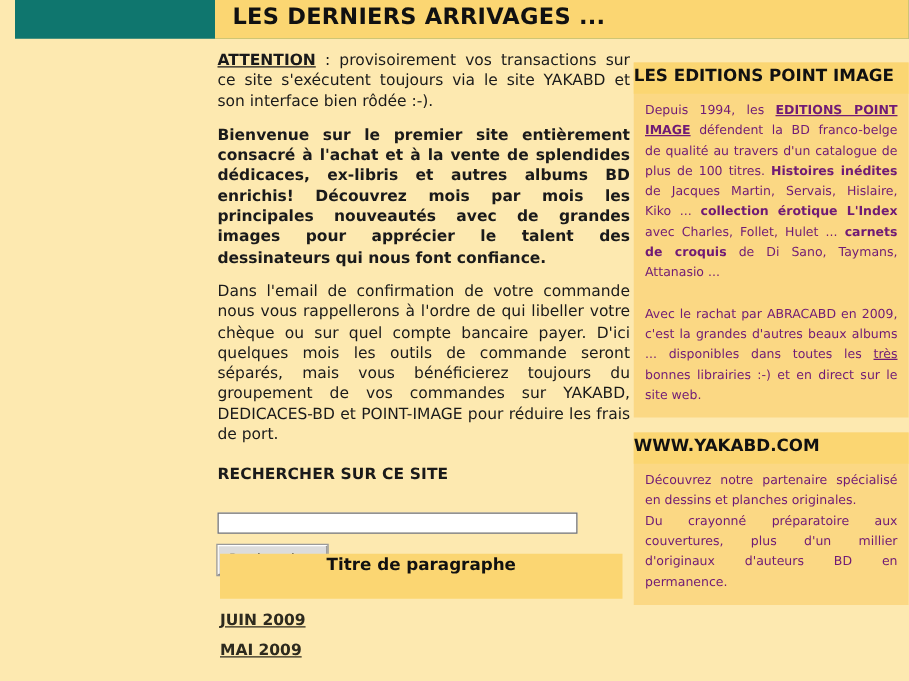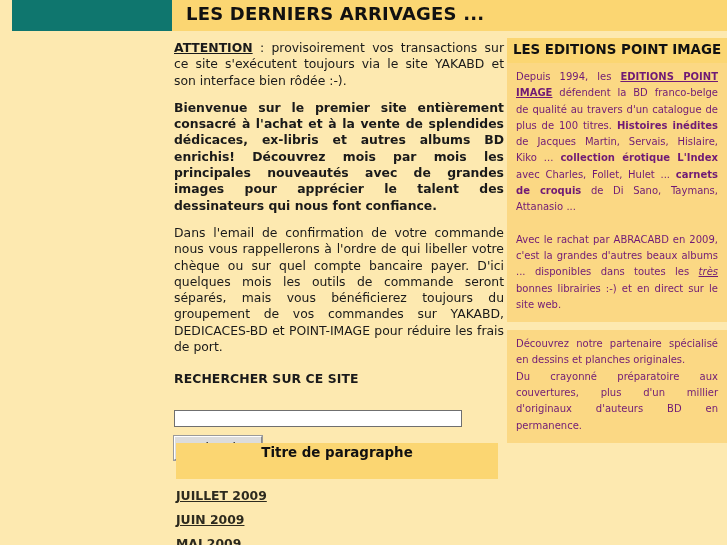--- a/index.html
+++ b/index.html
@@ -137,43 +137,44 @@
     left: 507px;
     top: 38px;
     width: 220px;
   }
   .panel {
     background: #fbd884;
     margin-bottom: 8px;
   }
   .panel-head {
     background: #fbd672;
-    text-align: center;
+    text-align: left;
     font-size: 13.4px;
     font-weight: bold;
     color: #111;
     padding: 4px 0 5px 0;
     line-height: 16px;
+    margin-top: 12px;
   }
   .panel-body {
     padding: 6px 9px 9px 9px;
     font-size: 10px;
     line-height: 16.3px;
     text-align: justify;
     color: #701a75;
   }
   .panel-body p {
     margin: 0 0 16px 0;
   }
   .panel-body p:last-child {
     margin-bottom: 0;
   }
   .b { font-weight: bold; }
   .bu { font-weight: bold; text-decoration: underline; }
-  .un { text-decoration: underline; font-style: italic; }
+  .un { text-decoration: underline; }
 </style>
 </head>
 <body>
 
 <div id="top-banner">
   <div id="top-banner-bar"></div>
   <div id="page-title">LES DERNIERS ARRIVAGES ...</div>
 </div>
 
 <div id="main-column">
@@ -186,35 +187,35 @@
 
   <div id="search-heading">RECHERCHER SUR CE SITE</div>
 
   <input id="search-input" type="text" placeholder="" style="">
 
   <button id="search-button">Rechercher</button>
 </div>
 
 <div id="para-section">
   <div id="para-title-bar">Titre de paragraphe</div>
-  <a class="month-link">JUILLET 2009</a>
   <a class="month-link">JUIN 2009</a>
   <a class="month-link">MAI 2009</a>
 </div>
 
 <div id="sidebar">
 
   <div class="panel">
     <div class="panel-head">LES EDITIONS POINT IMAGE</div>
     <div class="panel-body">
       <p><span>Depuis 1994, les </span><span class="bu">EDITIONS POINT IMAGE</span><span> défendent la BD franco-belge de qualité au travers d'un catalogue de plus de 100 titres. </span><span class="b">Histoires inédites</span><span> de Jacques Martin, Servais, Hislaire, Kiko ... </span><span class="b">collection érotique L'Index</span><span> avec Charles, Follet, Hulet ... </span><span class="b">carnets de croquis</span><span> de Di Sano, Taymans, Attanasio ...</span></p>
       <p><span>Avec le rachat par ABRACABD en 2009, c'est la grandes d'autres beaux albums ... disponibles dans toutes les </span><span class="un">très</span><span> bonnes librairies :-) et en direct sur le site web.</span></p>
     </div>
   </div>
 
   <div class="panel">
+    <div class="panel-head">WWW.YAKABD.COM</div>
     <div class="panel-body">
       <p style="margin-bottom:0">Découvrez notre partenaire spécialisé en dessins et planches originales.</p>
       <p>Du crayonné préparatoire aux couvertures, plus d'un millier d'originaux d'auteurs BD en permanence.</p>
     </div>
   </div>
 
 </div>
 
 </body></html>

